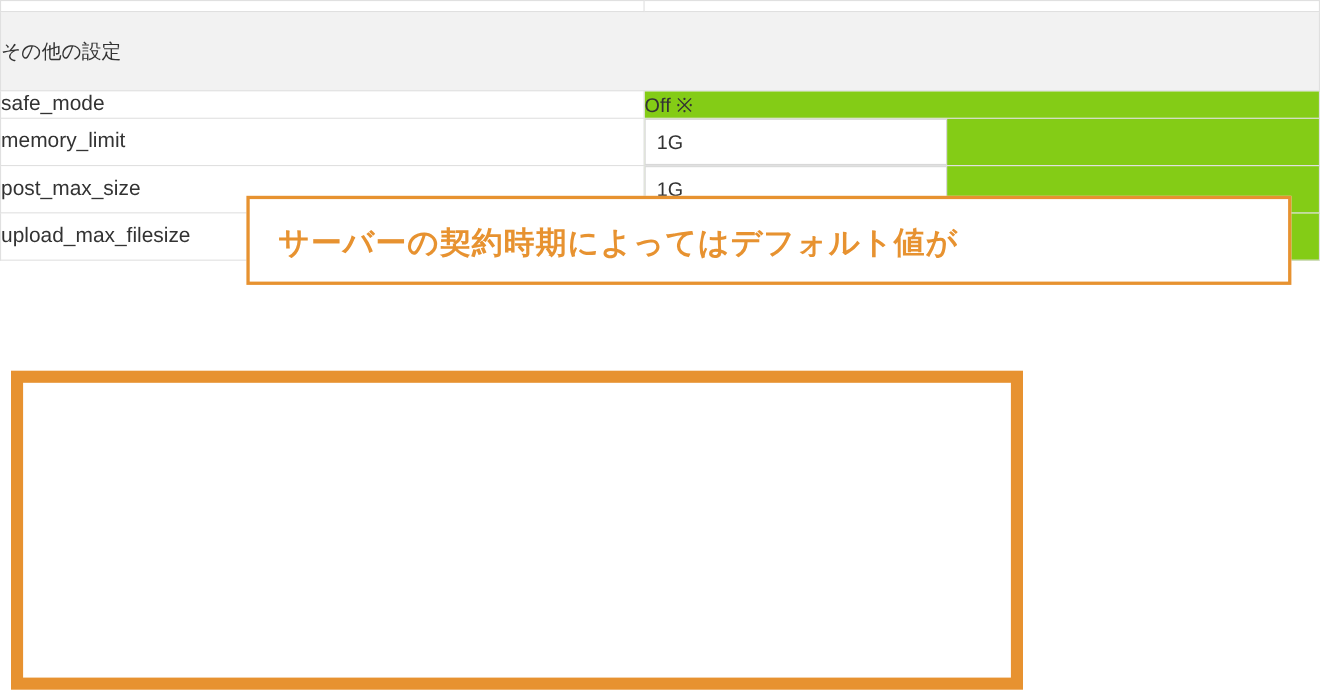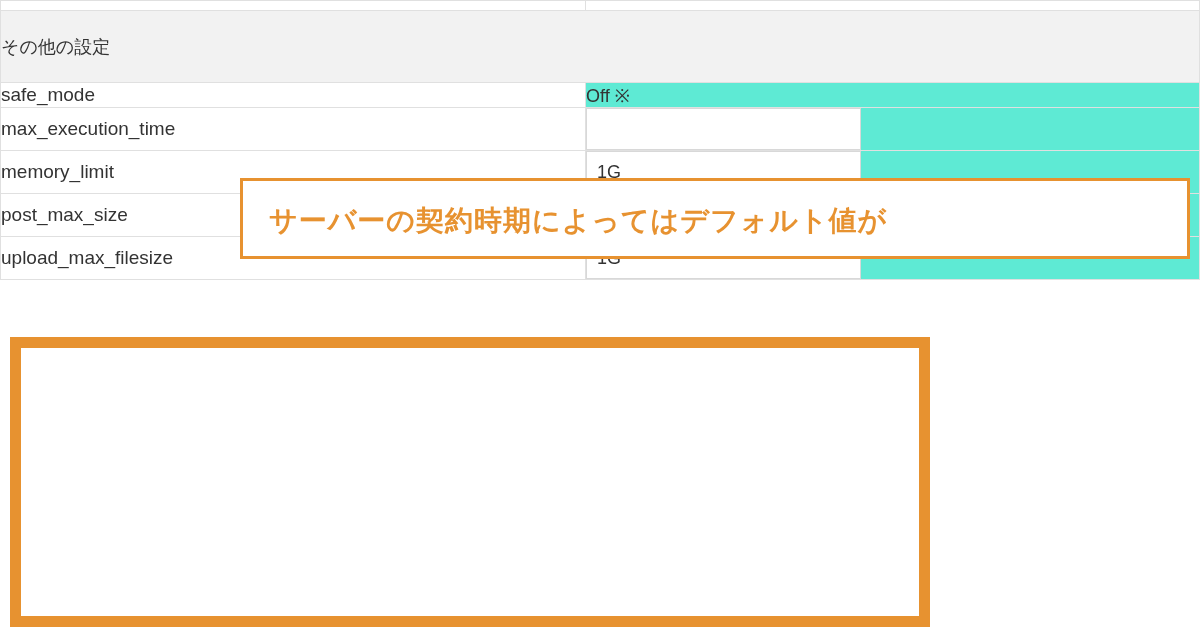--- a/index.html
+++ b/index.html
@@ -36,39 +36,39 @@
       width: 585px;
       padding: 28px 18px;
       font-size: 19px;
       color: #333;
       background: #fff;
     }
     .value-cell {
       padding: 20px 20px;
       font-size: 18px;
       color: #333;
-      background: #5eead4;
+      background: #84cc16;
     }
     .text-input {
       width: 275px;
       height: 42px;
       padding: 6px 10px;
       font-size: 18px;
       color: #333;
       border: 1px solid #d8d8d8;
       background: #fff;
       font-family: inherit;
     }
     .row-empty-top td {
       height: 10px;
       padding: 0;
     }
     .callout-box {
       position: absolute;
-      left: 240px;
+      left: 224px;
       top: 178px;
       width: 950px;
       background: #fff;
       border: 3px solid #e79230;
       padding: 18px 26px 14px 26px;
       font-size: 28px;
       font-weight: 700;
       color: #e79230;
       letter-spacing: 1px;
       line-height: 1.55;
@@ -93,26 +93,20 @@
         <td></td>
   </tr>
   <tr>
     <th colspan="2" class="section-header">その他の設定</th>
   </tr>
   <tr>
     <td class="label-cell">safe_mode</td>
     <td class="value-cell">Off ※</td>
   </tr>
   <tr>
-    <td class="label-cell">max_execution_time</td>
-    <td class="value-cell">
-      <input type="text" class="text-input" value="" style="">
-    </td>
-  </tr>
-  <tr>
     <td class="label-cell">memory_limit</td>
     <td class="value-cell">
       <input type="text" class="text-input" value="1G" style="">
     </td>
   </tr>
   <tr>
     <td class="label-cell">post_max_size</td>
     <td class="value-cell">
       <input type="text" class="text-input" value="1G" style="">
     </td>

